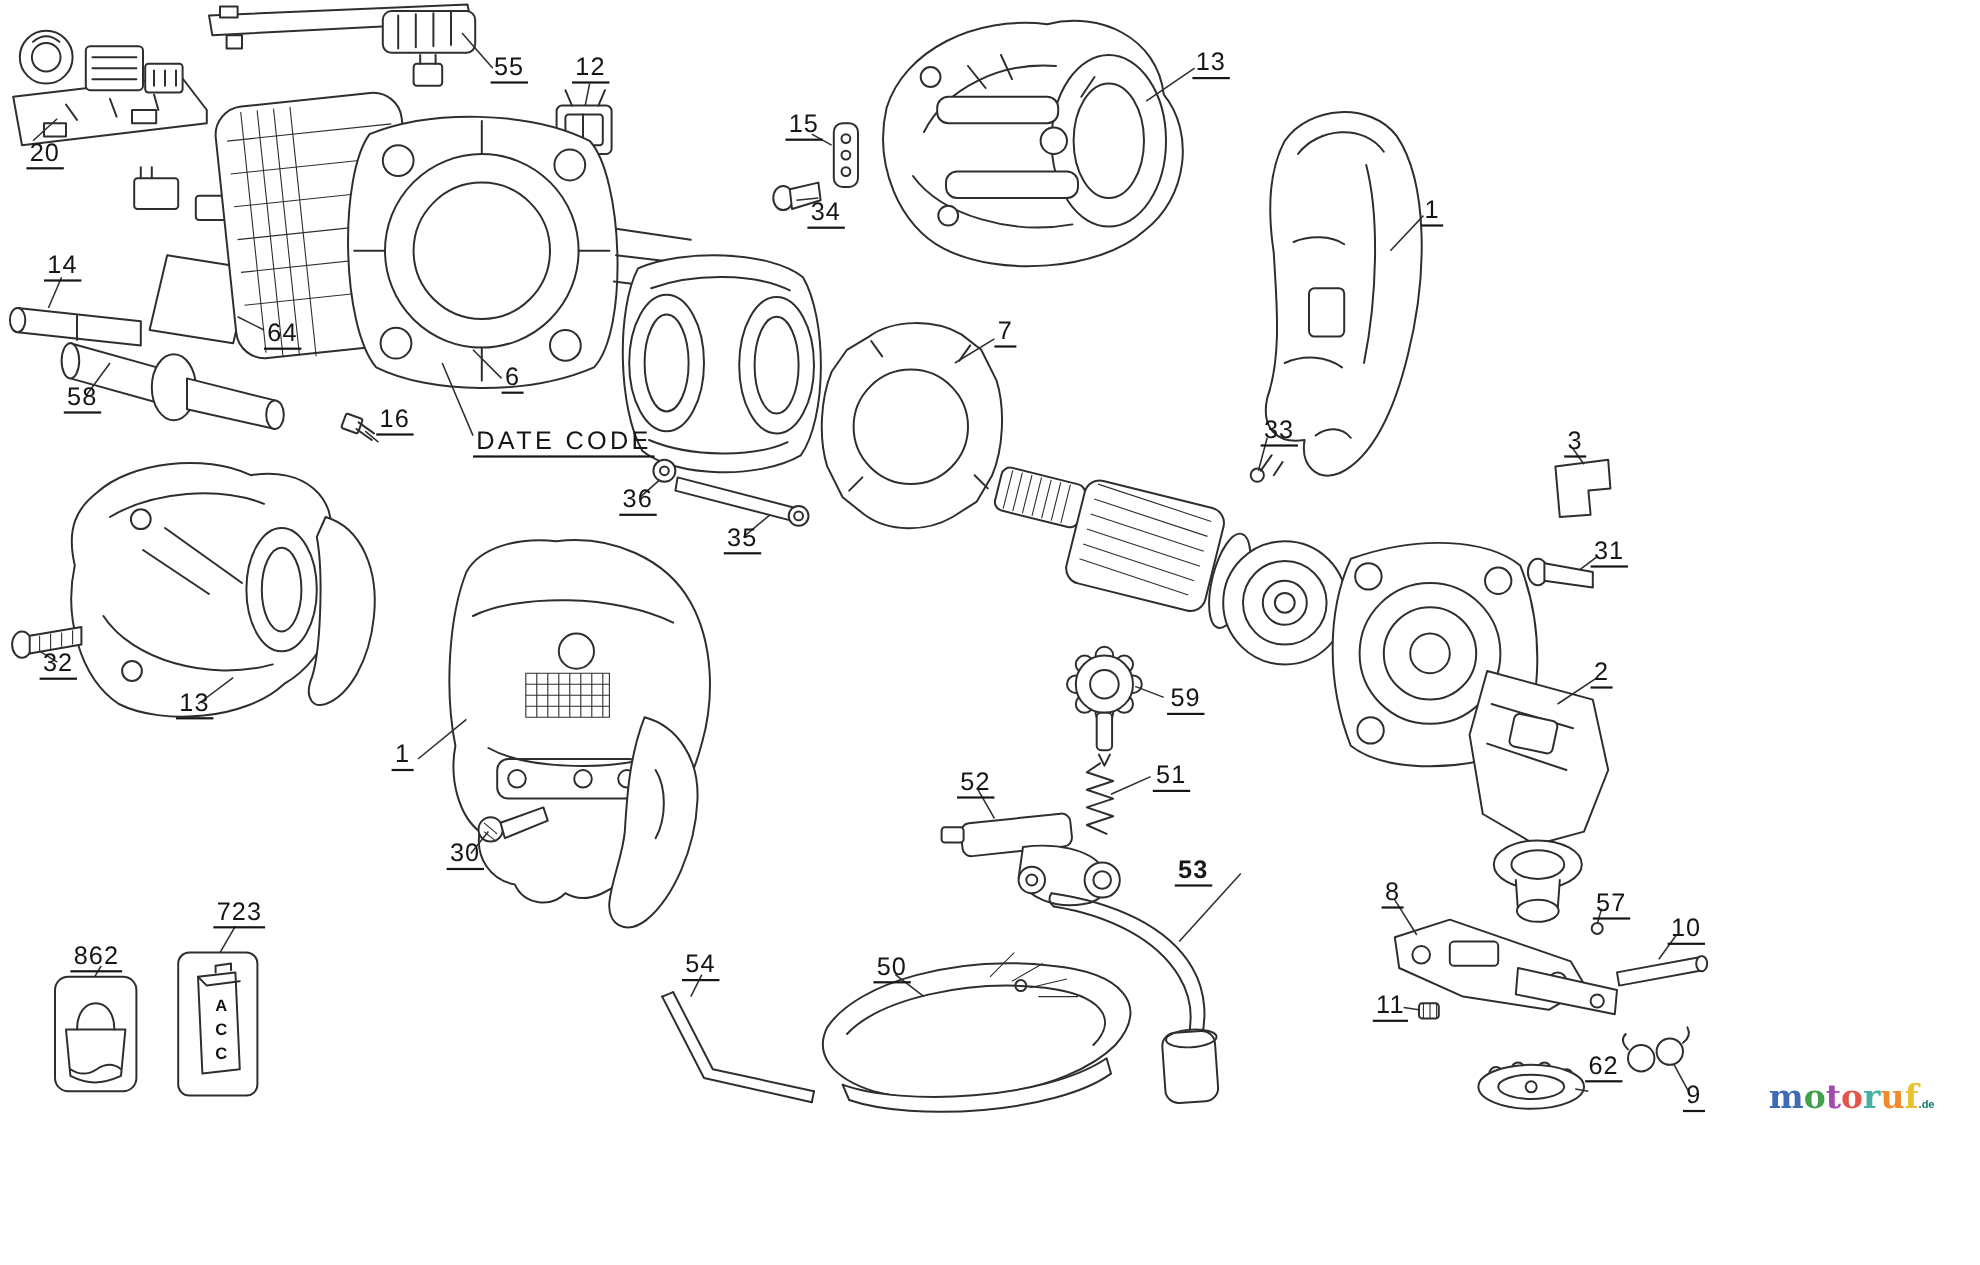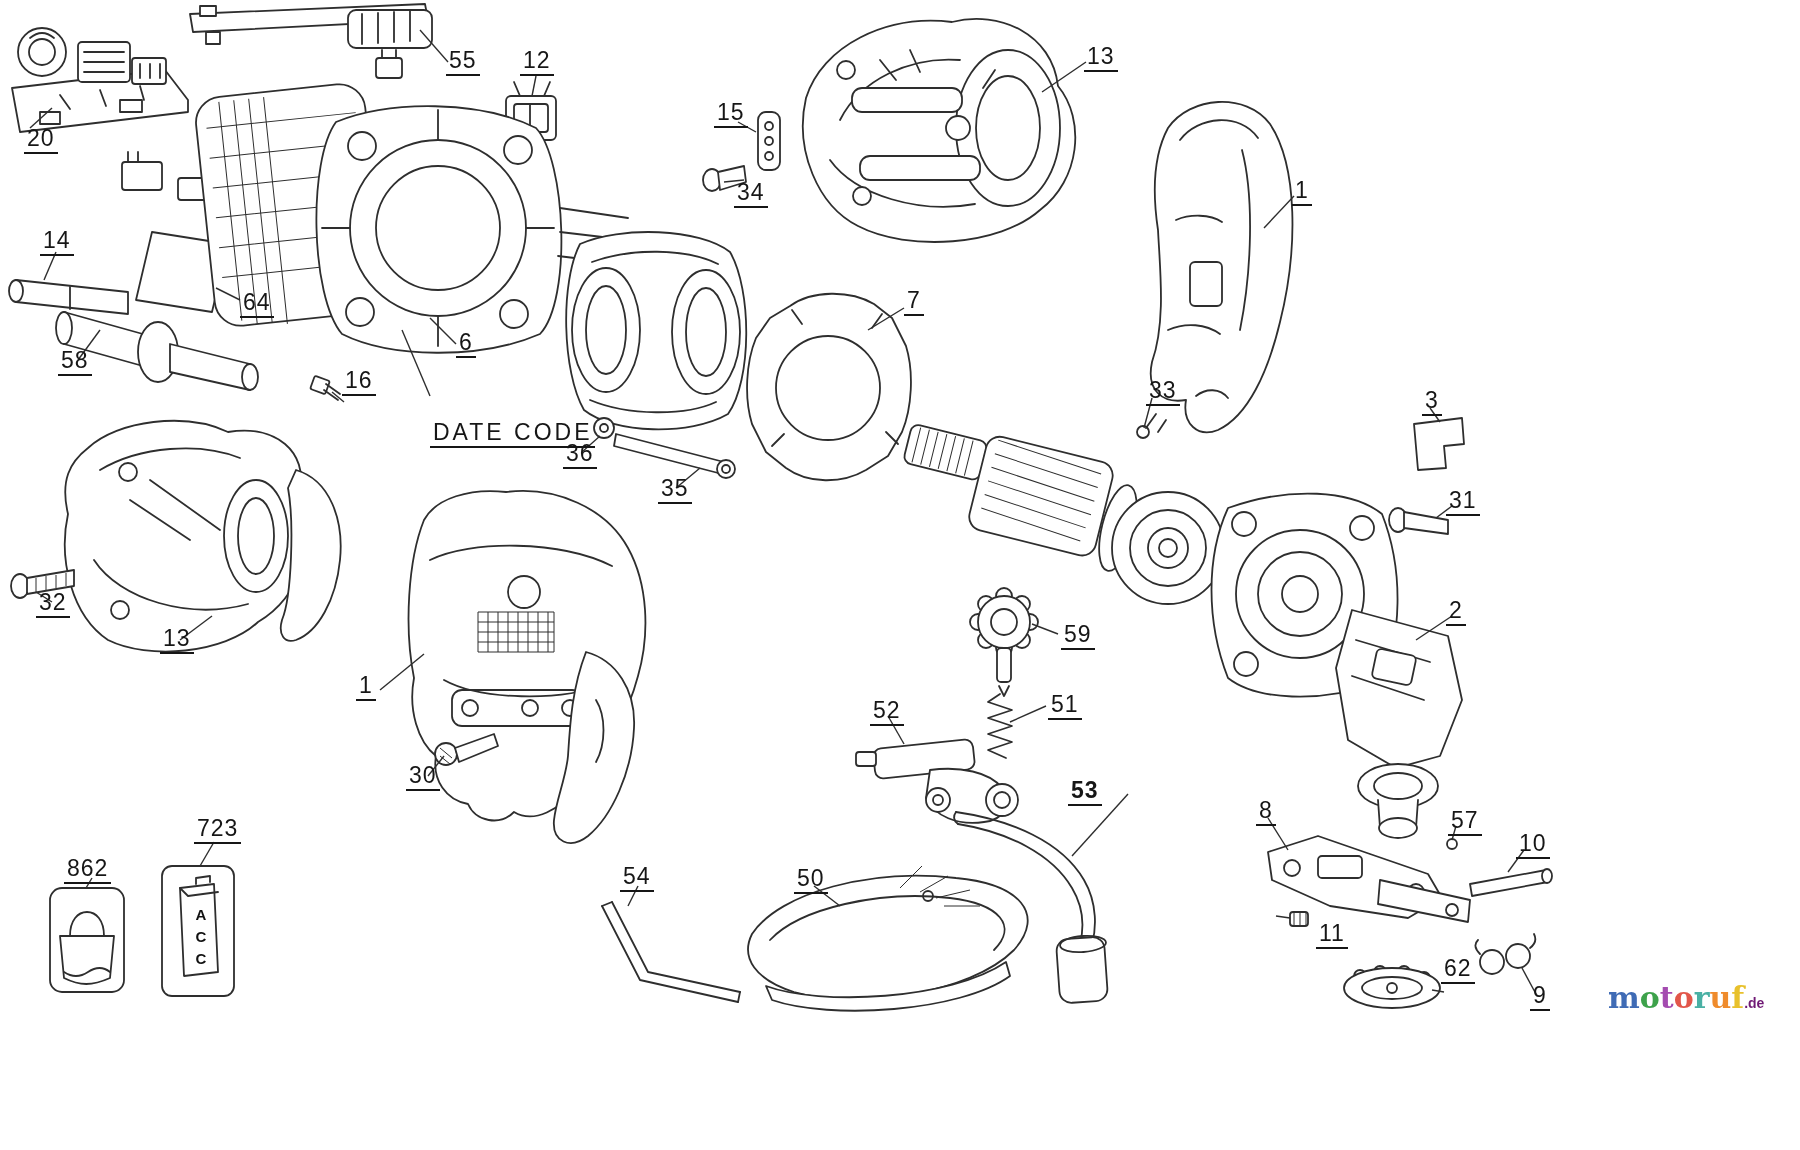--- a/index.html
+++ b/index.html
@@ -10,32 +10,32 @@
   svg.art { position:absolute; left:0; top:0; }
   svg .ln { fill:none; stroke:#2e2e2e; stroke-width:1.8; stroke-linecap:round; stroke-linejoin:round; }
   svg .fw { fill:#ffffff; stroke:#2e2e2e; stroke-width:1.8; stroke-linecap:round; stroke-linejoin:round; }
   svg .thin { fill:none; stroke:#2e2e2e; stroke-width:1; }
   svg .leader { stroke:#2e2e2e; stroke-width:1.4; }
   .part-label {
     position:absolute; font-size:23px; color:#161616;
     border-bottom:2px solid #161616; padding:0 3px 2px; line-height:1.05;
     letter-spacing:1px; white-space:nowrap; background:transparent;
   }
-  .date-code { letter-spacing:3px;margin-top:32px; }
+  .date-code { letter-spacing:3px; }
   .acc-label {
     position:absolute; left:190px; top:904px; width:22px; text-align:center;
     font-size:15px; font-weight:bold; white-space:pre-line; line-height:1.45; color:#111;
   }
   .watermark {
     position:absolute; left:1608px; top:980px;
     font-family:"DejaVu Serif", serif; font-weight:bold; font-size:30px;
     letter-spacing:0px; white-space:nowrap;
   }
   .watermark .suffix {
-    font-size:14px; color:#701a75; font-family:"Liberation Sans", sans-serif;
+    font-size:10px; color:#0f766e; font-family:"Liberation Sans", sans-serif;
     vertical-align:baseline;
   }
 </style>
 </head>
 <body>
 
 <div class="stage">
 
   <svg class="art" width="1800" height="1150" viewBox="0 0 1800 1150">
 
@@ -433,21 +433,21 @@
       <div class="part-label" style="left: 870px; top: 698px;">52</div>
       <div class="part-label" style="left: 406px; top: 763px;">30</div>
       <div class="part-label" style="left: 1068px; top: 778px; font-weight: bold;">53</div>
       <div class="part-label" style="left: 1256px; top: 798px;">8</div>
       <div class="part-label" style="left: 1448px; top: 808px;">57</div>
       <div class="part-label" style="left: 194px; top: 816px;">723</div>
       <div class="part-label" style="left: 1516px; top: 831px;">10</div>
       <div class="part-label" style="left: 64px; top: 856px;">862</div>
       <div class="part-label" style="left: 620px; top: 864px;">54</div>
       <div class="part-label" style="left: 794px; top: 866px;">50</div>
-      <div class="part-label" style="left: 1316px; top: 901px; margin-top: 20px;">11</div>
+      <div class="part-label" style="left: 1248px; top: 901px;">11</div>
       <div class="part-label" style="left: 1441px; top: 956px;">62</div>
       <div class="part-label" style="left: 1530px; top: 983px;">9</div>
     </div>
 
   <div class="part-label date-code" style="left:430px; top:388px;">DATE CODE</div>
 
   <div class="acc-label">A
 C
 C</div>
 

